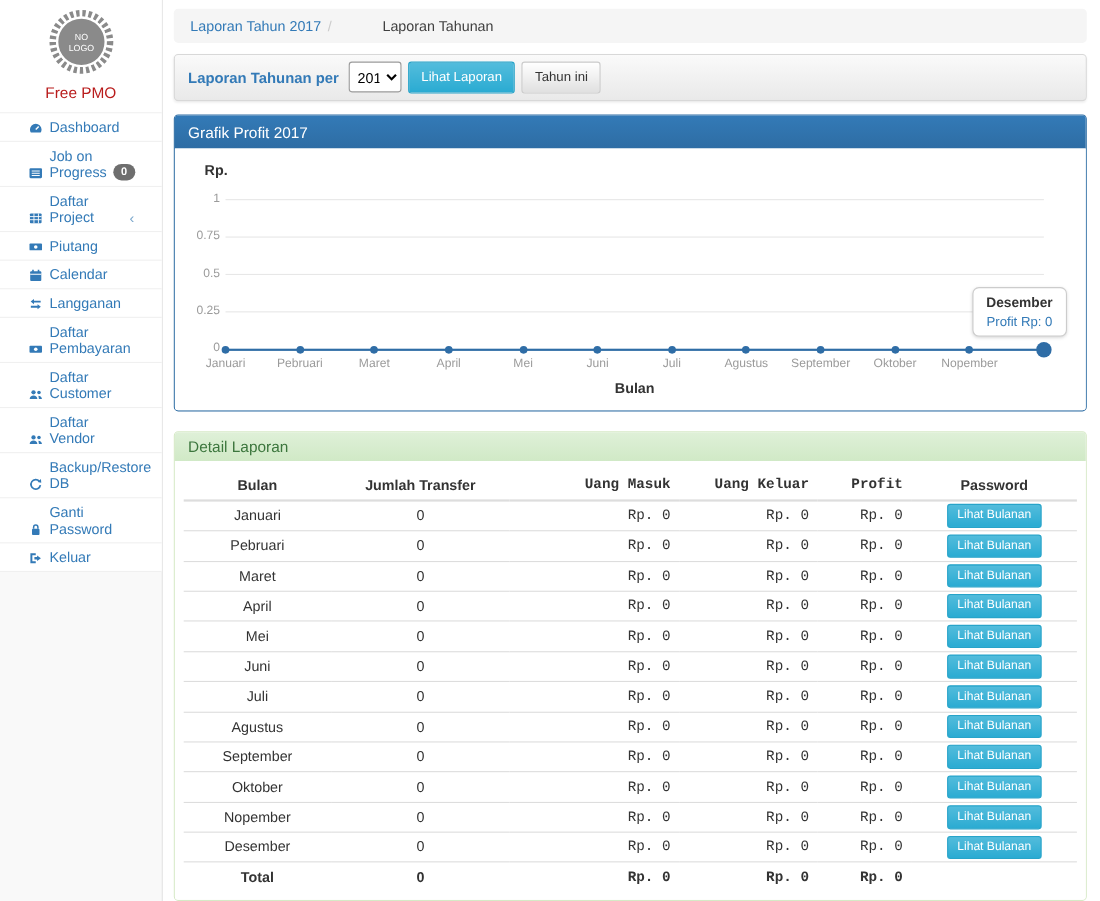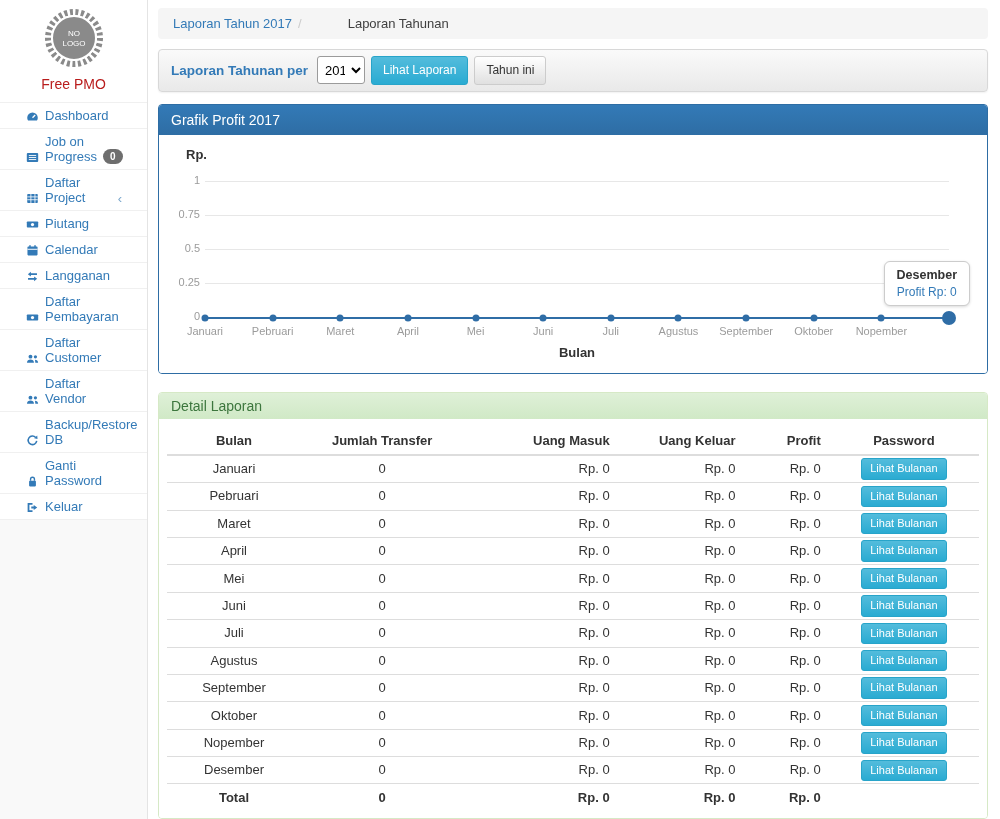--- a/index.html
+++ b/index.html
@@ -55,21 +55,21 @@
     box-shadow:0 1px 3px rgba(0,0,0,.15); padding:6px 12px; text-align:center; }
   .chart-tooltip .t { font-weight:bold; font-size:12.5px; color:#333; }
   .chart-tooltip .v { font-size:12px; color:#337ab7; margin-top:3px; }
 
   
   .detail-body { padding:8px; }
   table.report { width:100%; border-collapse:collapse; font-size:13px; }
   table.report thead th { font-weight:bold; padding:6px 8px; border-bottom:2px solid #ddd; color:#333; }
   table.report tbody td { padding:2.5px 8px; border-bottom:1px solid #ddd; line-height:18px; vertical-align:middle; }
   table.report tr.total td { border-bottom:none; font-weight:bold; padding-top:5px; }
-  .ac { text-align:center; } .ar { text-align:right; }
+  .ac { text-align:center; } .ar { text-align:right;font-family:Liberation Mono, monospace; }
   .btn-xs { font-size:11px; padding:2px 8px; }
 </style>
 </head>
 <body>
 
 <div class="layout">
 
   <aside class="sidebar">
     <div class="logo-block">
       <svg width="60" height="60" viewBox="0 0 60 60">

